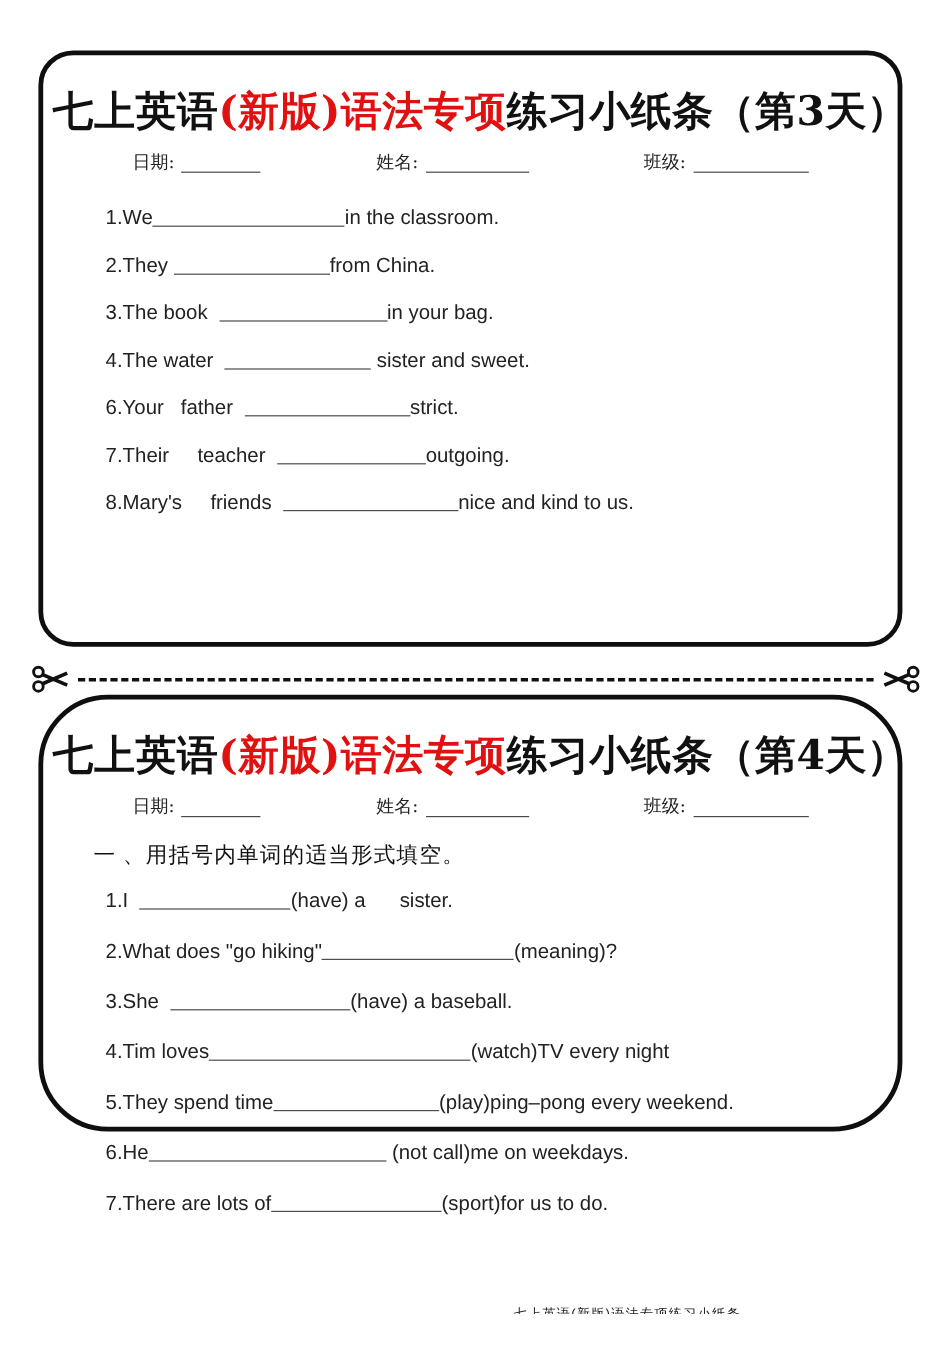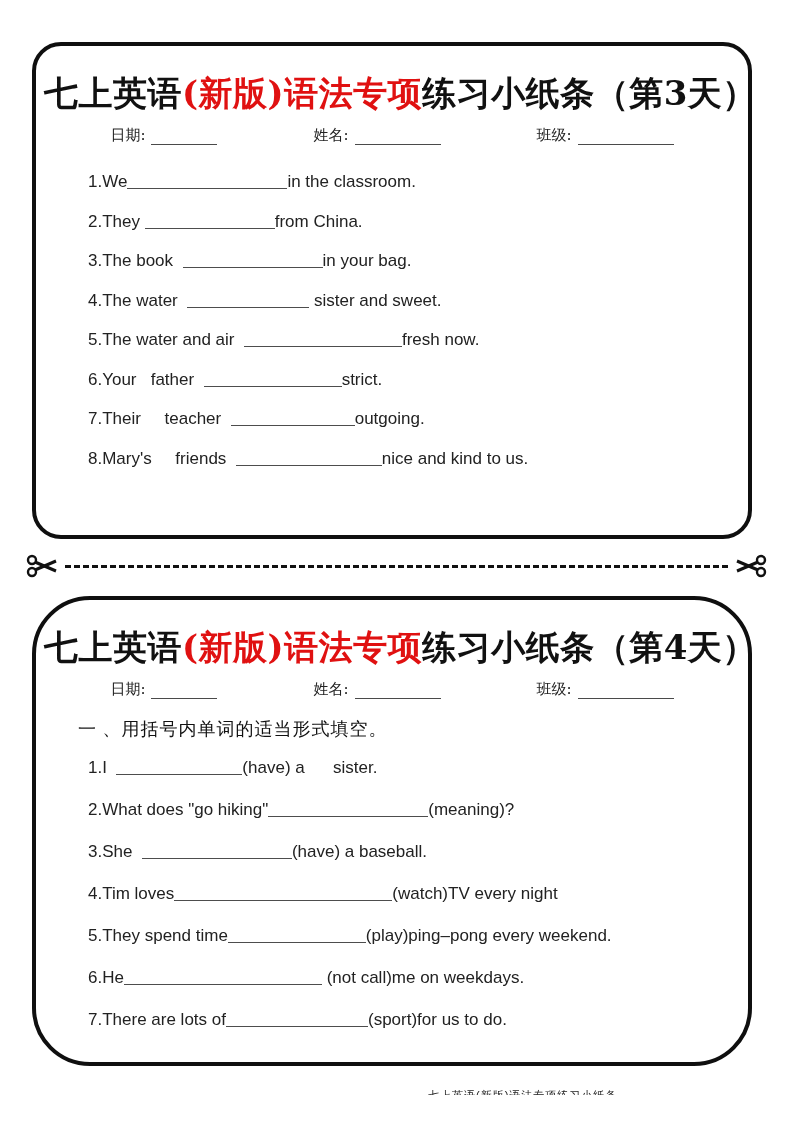--- a/index.html
+++ b/index.html
@@ -5,34 +5,34 @@
   html,body{margin:0;padding:0;background:#ffffff;}
   .page{
     position:relative;width:793px;height:1122px;background:#ffffff;overflow:hidden;
     font-family:"Liberation Sans", sans-serif;color:#1d1d1d;
   }
   .card{
     position:absolute;left:32px;width:720px;background:#ffffff;
     border:4px solid #0f0f0f;border-radius:58px;box-sizing:border-box;
   }
   .card1{top:42px;height:497px;border-radius:29px;}
-  .card2{top:596px;height:470px;}
+  .card2{top:579px;height:364px;}
   .title{
     margin:24px 8px 0;text-align:center;
     font-family:"DejaVu Serif", serif;font-weight:bold;
     font-size:34px;line-height:46px;letter-spacing:0.5px;color:#111;
     white-space:nowrap;
   }
   .title .red{color:#e01111;}
   .fields{
     display:flex;justify-content:center;align-items:flex-end;gap:96px;
     margin-top:10px;font-family:"DejaVu Serif", serif;font-size:15px;color:#222;
     white-space:pre;
   }
-  .field{display:inline-flex;align-items:flex-end;}
+  .field{display:inline-flex;align-items:center;}
   .fblank{display:inline-block;height:15px;border-bottom:1.5px solid #4a4a4a;margin-left:6px;}
   .w66{width:66px;} .w86{width:86px;} .w96{width:96px;}
   .lines{margin:26px 0 0 40px;}
   .card2 .lines{margin-top:12px;}
   .line{
     font-size:17px;line-height:22px;margin-bottom:17.5px;color:#222;
     white-space:pre;
     margin-left:12px;
   }
   .card2 .line{margin-bottom:20px;}
@@ -69,21 +69,20 @@
       <span class="field"><span>日期:</span><span class="fblank w66"></span></span>
       <span class="field"><span>姓名:</span><span class="fblank w86"></span></span>
       <span class="field"><span>班级:</span><span class="fblank w96"></span></span>
     </div>
 
     <div class="lines">
       <div class="line"><span>1.We</span><span class="blank" style="width:160px"></span><span>in the classroom.</span></div>
       <div class="line"><span>2.They </span><span class="blank" style="width:130px"></span><span>from China.</span></div>
       <div class="line"><span>3.The book  </span><span class="blank" style="width:140px"></span><span>in your bag.</span></div>
       <div class="line"><span>4.The water  </span><span class="blank" style="width:122px"></span><span> sister and sweet.</span></div>
-      <div class="line"><span>5.The water and air  </span><span class="blank" style="width:158px"></span><span>fresh now.</span></div>
       <div class="line"><span>6.Your   father  </span><span class="blank" style="width:138px"></span><span>strict.</span></div>
       <div class="line"><span>7.Their     teacher  </span><span class="blank" style="width:124px"></span><span>outgoing.</span></div>
       <div class="line"><span>8.Mary's     friends  </span><span class="blank" style="width:146px"></span><span>nice and kind to us.</span></div>
     </div>
   </section>
 
   <div class="divider">
     <svg class="scissors" viewBox="0 0 34 28">
       <circle cx="6" cy="8" r="4" fill="none" stroke="#111" stroke-width="2.4"></circle>
       <circle cx="6" cy="20" r="4" fill="none" stroke="#111" stroke-width="2.4"></circle>

